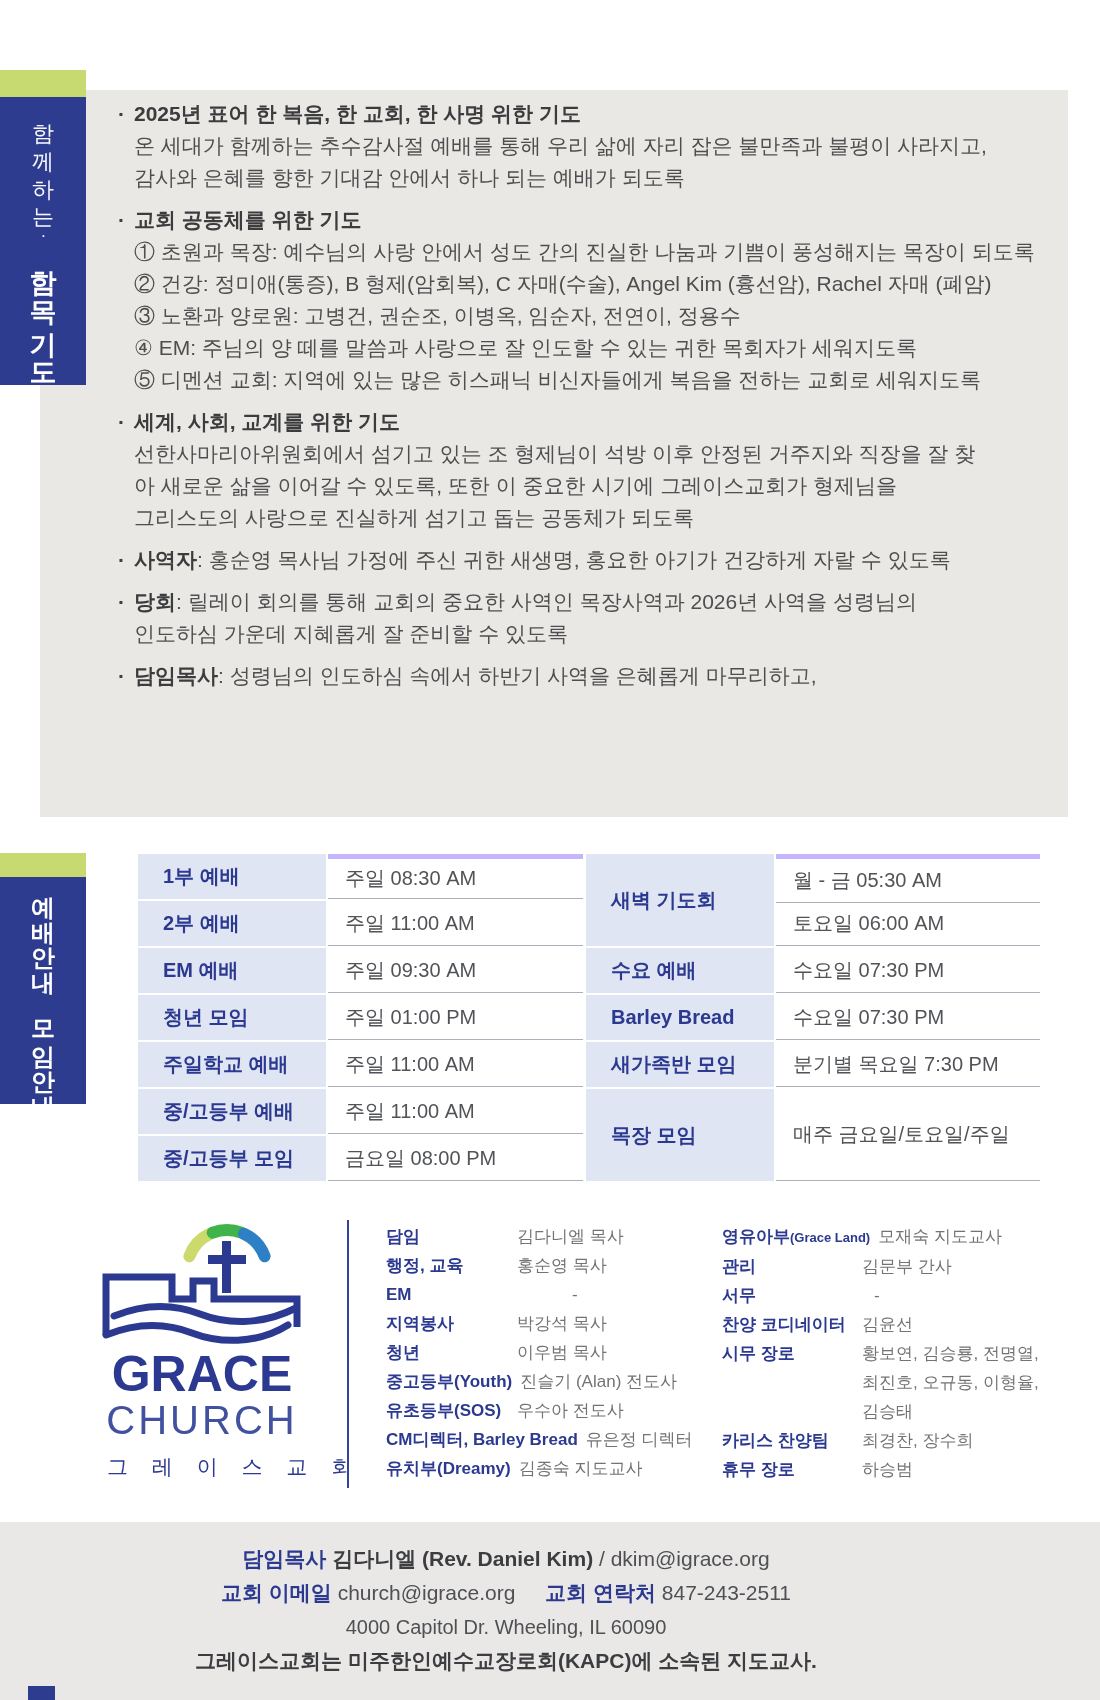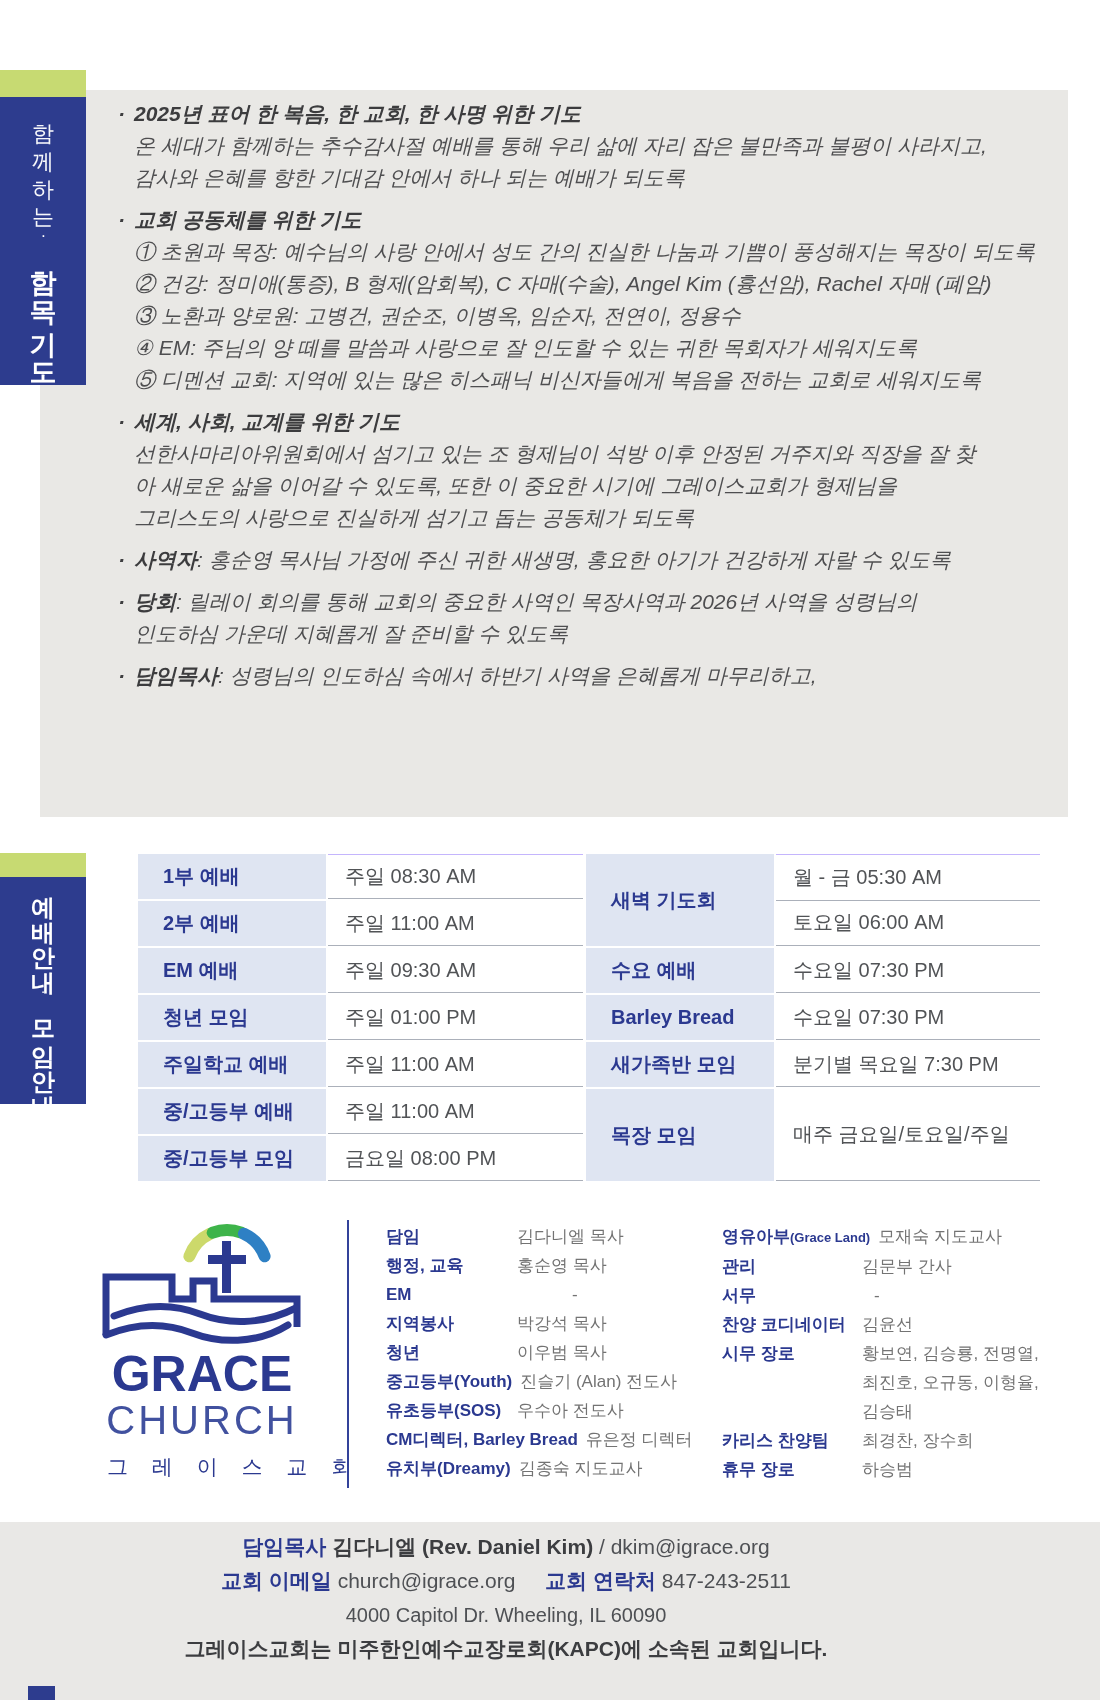--- a/index.html
+++ b/index.html
@@ -20,36 +20,36 @@
   .tab2 { top:853px; }
   .tab2 .tab-green { height:24px; }
   .tab2 .tab-blue { height:227px; }
   .tab2 .t-top, .tab2 .t-bottom { font-size:24px; font-weight:700; letter-spacing:1px; }
   .tab2 .t-dot { font-size:14px; margin:4px 0; }
 
   
   .prayer-panel { position:absolute; left:40px; top:90px; width:1028px; height:727px;
                   background:#e9e8e5; padding:8px 0 0 78px; overflow:hidden; }
   .bullet { margin-bottom:10px; font-size:21px; line-height:32px; color:#4e4e50; }
-  .b-head, .b-line { white-space:nowrap;font-style:italic; }
+  .b-head, .b-line { white-space:nowrap; }
   .mark { display:inline-block; width:16px; color:#3e3e40; font-weight:700; }
   .b-head b { color:#3c3c3e; }
   .b-line { padding-left:16px; }
 
   
   .sch { position:absolute; top:854px; display:flex; flex-direction:column; gap:2px; }
   .sch-left  { left:138px; width:445px; }
   .sch-right { left:586px; width:454px; }
   .s-row { display:flex; gap:2px; height:45px; }
   .s-row.double { height:92px; }
   .s-label { width:188px; flex-shrink:0; background:#dfe5f2; color:#2b3990; font-weight:700;
              font-size:20px; display:flex; align-items:center; padding-left:25px; }
   .s-value { flex:1; border-bottom:1px solid #abb0ba; display:flex; align-items:center;
              padding-left:17px; font-size:20px; color:#515356; white-space:nowrap; }
-  .s-value.bt { border-top:1px solid #c4b5fd; }
+  .s-value.bt { border-top:5px solid #c4b5fd; }
   .s-vcol { flex:1; display:flex; flex-direction:column; }
   .s-vcol .s-value { flex:1; }
 
   
   .logo { position:absolute; left:98px; top:1213px; width:208px; text-align:center; color:#2b3990; }
   .logo-grace  { font-size:50px; font-weight:700; line-height:46px; letter-spacing:0px; margin-top:-4px; }
   .logo-church { font-size:40px; font-weight:400; color:#41519f; letter-spacing:3px; line-height:46px; }
   .logo-kr { font-size:21px; color:#2b3990; letter-spacing:9px; margin-top:10px; padding-left:9px; white-space:nowrap; }
 
   
@@ -60,21 +60,21 @@
   .st-row { display:flex; line-height:29px; font-size:17px; white-space:nowrap; }
   .st-label { color:#2b3990; font-weight:700; min-width:131px; padding-right:8px; }
   .staff-col.right .st-label { min-width:140px; }
   .st-value { color:#737373; }
   .st-small { font-size:13px; }
   .dash-l { padding-left:55px; }
   .dash-r { padding-left:12px; }
 
   
   .footer { position:absolute; left:0; top:1522px; width:1100px; height:178px; background:#e9e8e6; }
-  .footer-inner { width:1012px; padding-top:8px; text-align:center; }
+  .footer-inner { width:1012px; padding-top:20px; text-align:center; }
   .f-line { font-size:21px; line-height:34px; color:#4e5054; white-space:nowrap; }
   .f-line.small { font-size:20px; }
   .f-navy { color:#2b3990; font-weight:700; }
   .f-darkbold { color:#3c3d40; font-weight:700; }
   .f-gap { display:inline-block; width:18px; }
   .corner-mark { position:absolute; left:28px; top:1686px; width:27px; height:14px; background:#2d3c8e; }
 </style>
 </head>
 <body>
 
@@ -298,19 +298,19 @@
         <span>/ dkim@igrace.org</span>
       </div>
       <div class="f-line">
         <span class="f-navy">교회 이메일</span>
         <span>church@igrace.org</span>
         <span class="f-gap"></span>
         <span class="f-navy">교회 연락처</span>
         <span>847-243-2511</span>
       </div>
       <div class="f-line small">4000 Capitol Dr. Wheeling, IL 60090</div>
-      <div class="f-line f-darkbold">그레이스교회는 미주한인예수교장로회(KAPC)에 소속된 교회입니다.</div>
+      <div class="f-line f-darkbold">그레이스교회는 미주한인예수교장로회(KAPC)에 소속된 지도교사.</div>
     </div>
   </div>
 
   <div class="corner-mark"></div>
 
 </div>
 
 </body></html>

